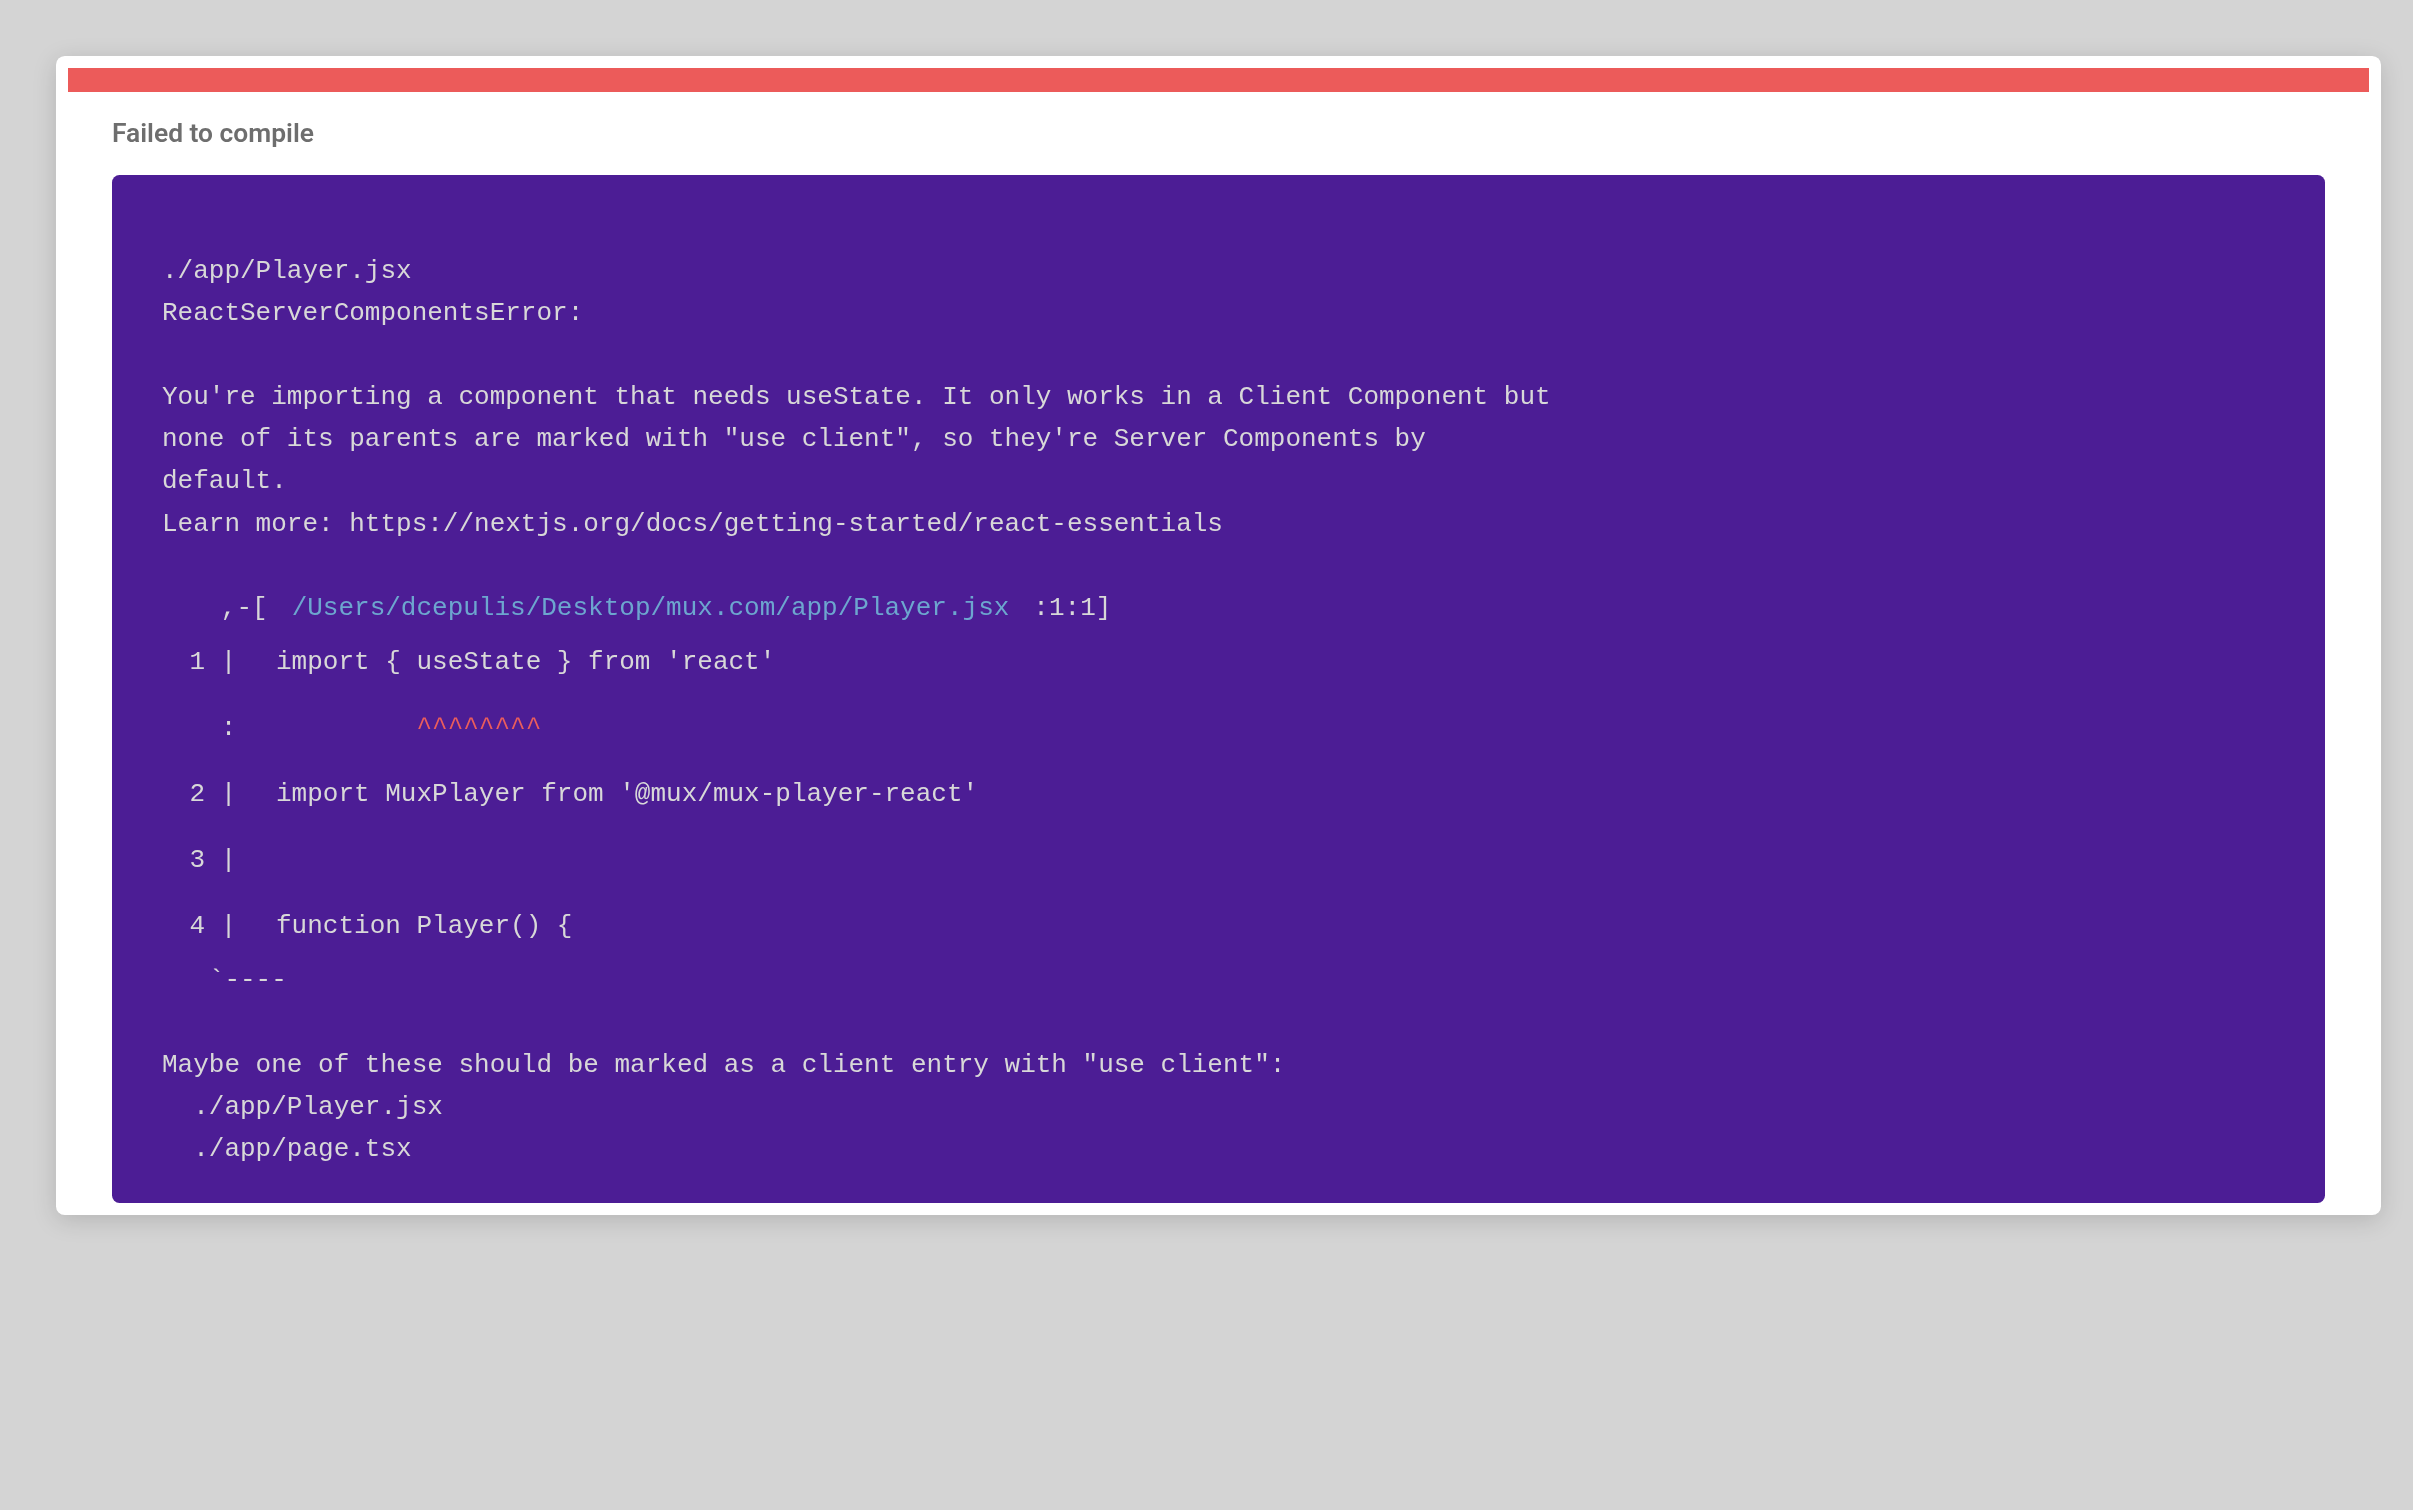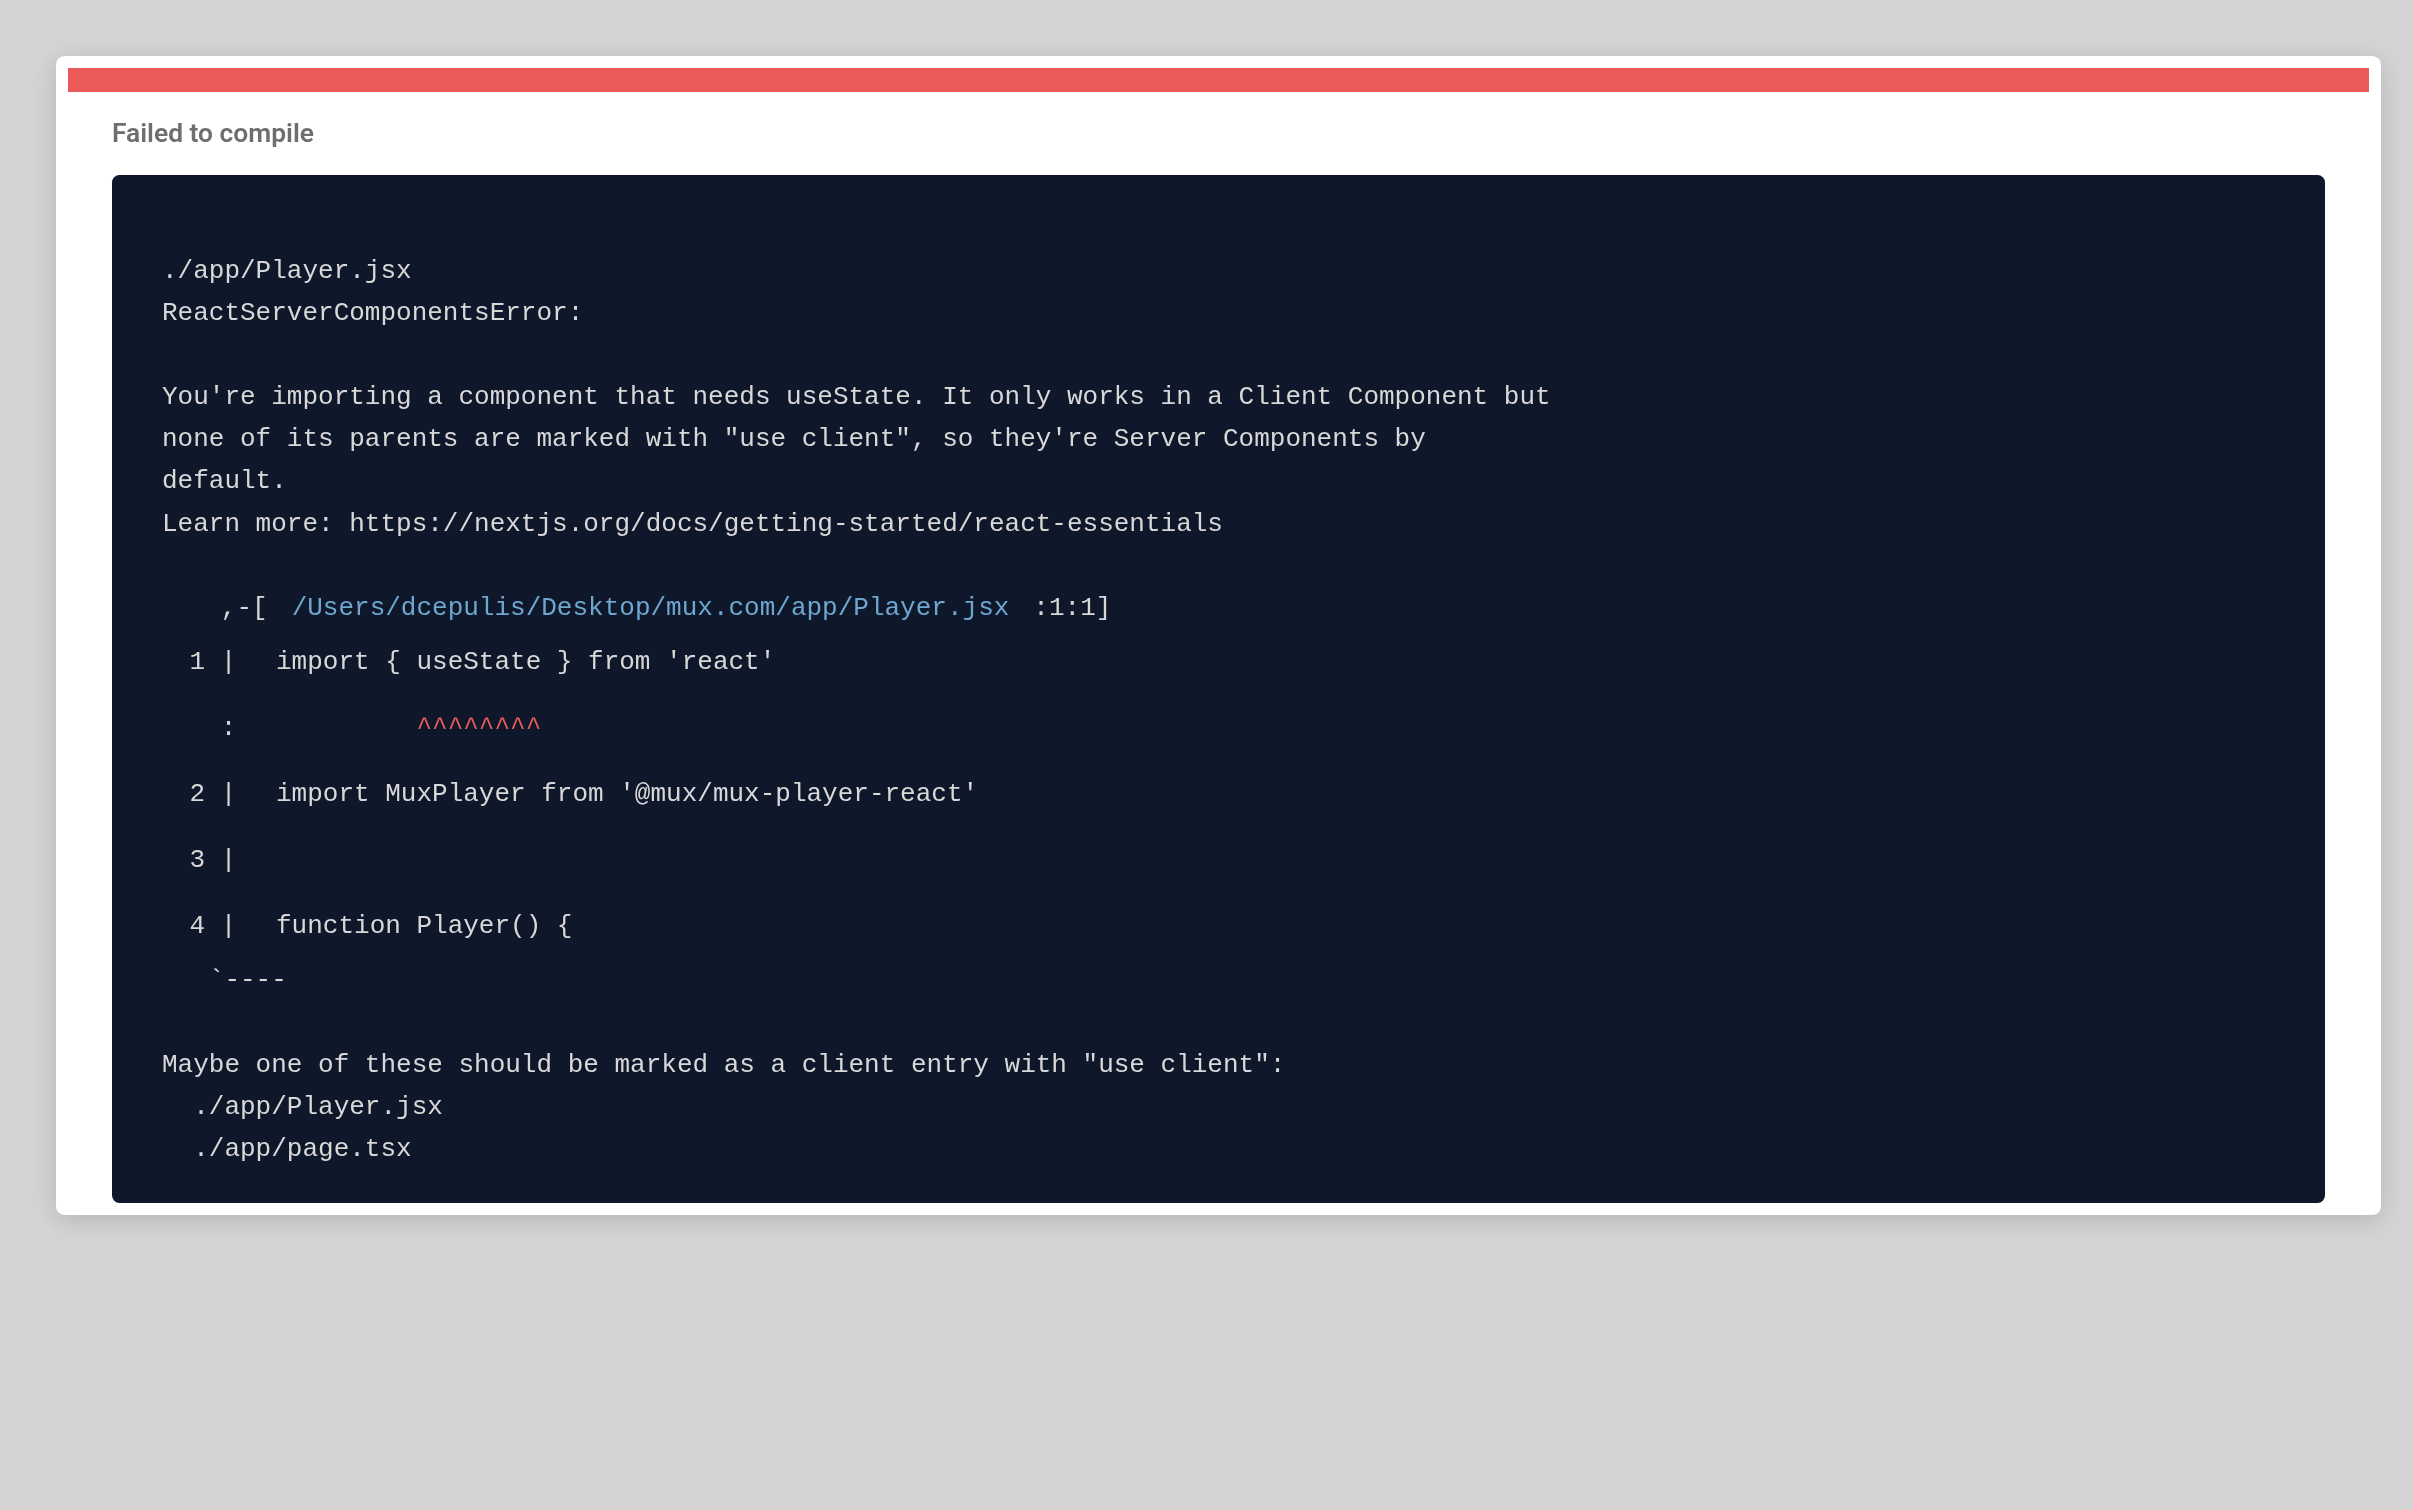--- a/index.html
+++ b/index.html
@@ -25,21 +25,21 @@
       background: #ec5b5a;
     }
     .error-title {
       padding: 26.4px 44px 26.4px 44px;
       font-size: 26.4px;
       font-weight: 600;
       color: #6e6e6e;
     }
     .code-block {
       margin: 0 44px 0 44px;
-      background: #0f172a;
+      background: #4c1d95;
       border-radius: 7.5px;
       padding: 33px 38px 33px 38px;
       font-family: "SFMono-Regular", Menlo, Monaco, Consolas, "Liberation Mono", monospace;
       font-size: 26px;
       line-height: 1.62;
       color: #d8d8d8;
       white-space: pre;
       overflow-x: auto;
     }
     .code-line {

